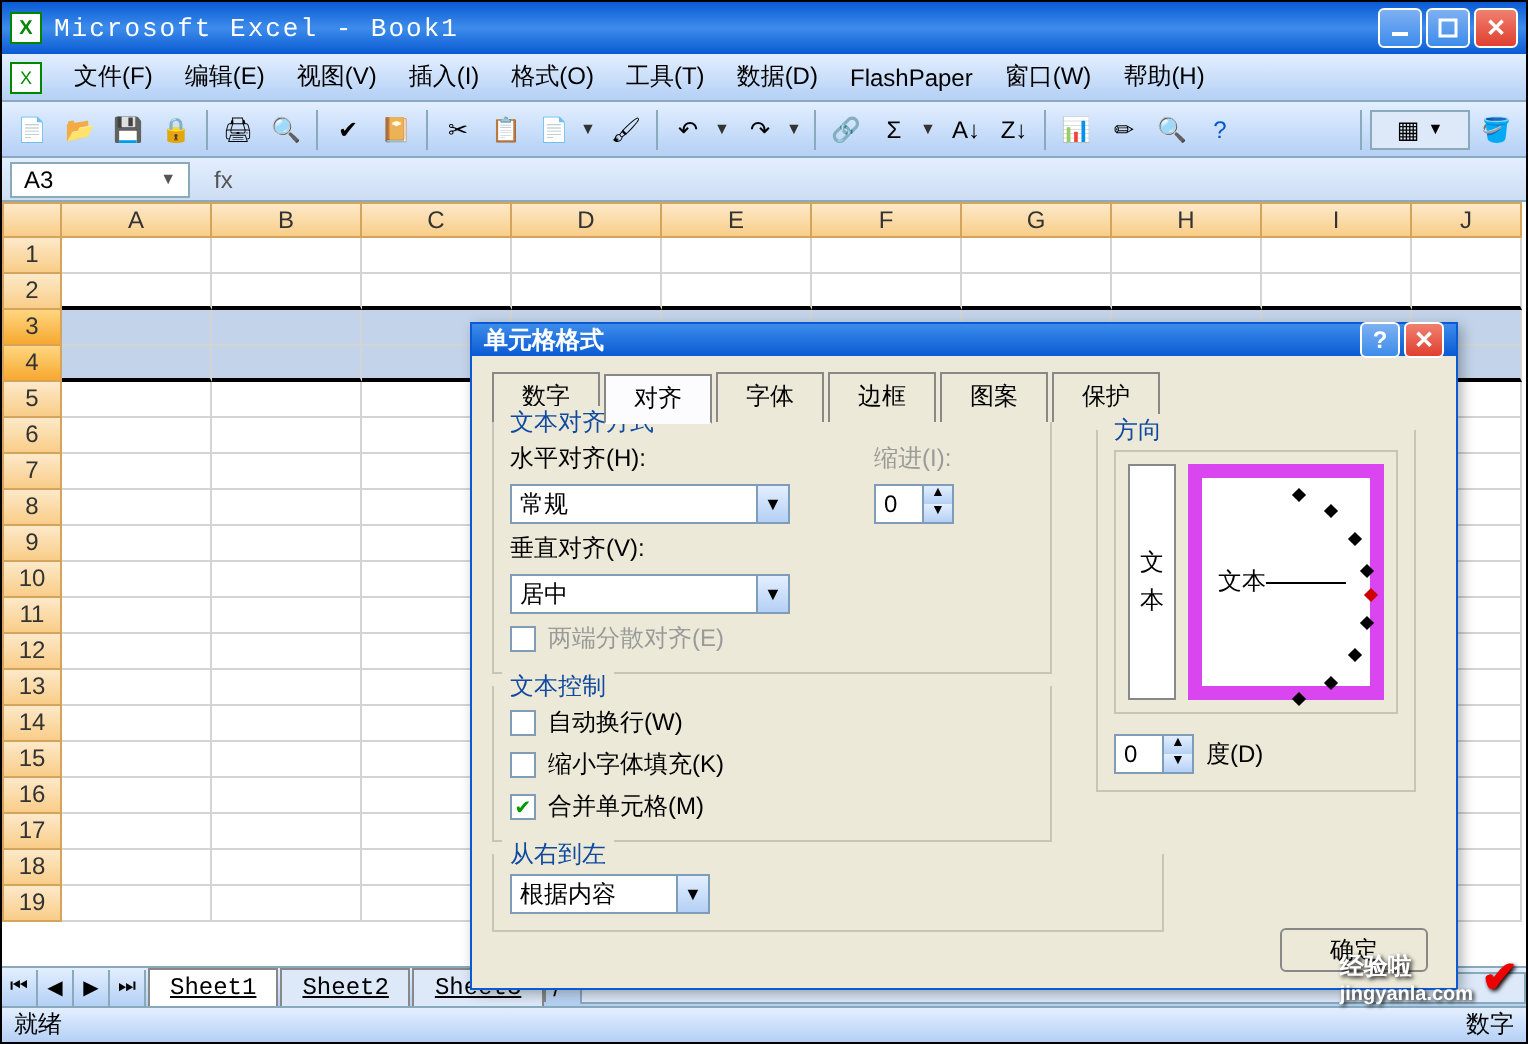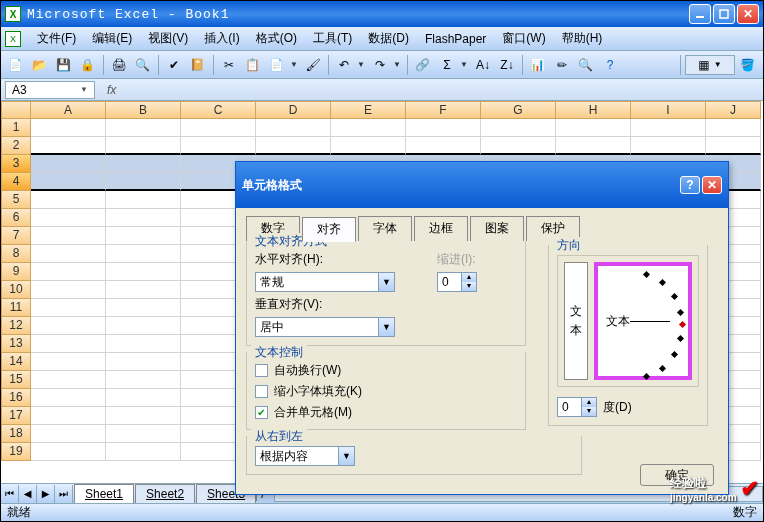--- a/index.html
+++ b/index.html
@@ -22,52 +22,52 @@
 .toolbar { height: 28px; background: linear-gradient(#e3efff, #b4d0f5); display: flex; align-items: center; padding: 0 4px; border-bottom: 1px solid #8ab; gap: 2px; }
 .toolbar .tbtn { width: 22px; height: 22px; display: flex; align-items: center; justify-content: center; border-radius: 2px; }
 .toolbar .sep { width: 1px; height: 20px; background: #8ab; margin: 0 2px; }
 .toolbar .dd { width: 10px; font-size: 8px; color: #333; }
 .toolbar .rbox { width: 50px; height: 20px; background: #dde9f9; border: 1px solid #8ab; display: flex; align-items: center; justify-content: center; }
 
 
 .formulabar { height: 22px; background: linear-gradient(#e3efff, #cdddf3); display: flex; align-items: center; padding: 0 4px; border-bottom: 1px solid #8ab; }
 .formulabar .namebox { width: 90px; height: 18px; background: #fff; border: 1px solid #8ab; padding: 0 6px; display: flex; align-items: center; }
 .formulabar .namebox .dd2 { margin-left: auto; font-size: 8px; color: #555; }
-.formulabar .fx { margin: 4px 12px; font-style: italic; color: #555; }
+.formulabar .fx { margin: 4px 12px; color: #555; }
 
 
 .sheet { position: relative; }
 .colhead { display: flex; height: 18px; }
 .corner { width: 30px; background: linear-gradient(#fde9c9, #f9cd88); border: 1px solid #d4a45c; }
 .colh { background: linear-gradient(#fde9c9, #f9cd88); border: 1px solid #d4a45c; border-left: none; text-align: center; line-height: 16px; color: #333; }
 .row { display: flex; height: 18px; }
 .rowh { width: 30px; background: linear-gradient(#fde9c9, #f9cd88); border: 1px solid #d4a45c; border-top: none; text-align: center; line-height: 16px; color: #333; }
 .cell { border-right: 1px solid #d4d4d4; border-bottom: 1px solid #d4d4d4; background: #fff; }
 .row.sel .cell { background: #c3d4ea; }
 .row.sel .rowh, .colh.sel, .row.selactive .rowh { background: linear-gradient(#ffd680, #f7a830); }
 .row.sel .cell:first-of-type { border-bottom: 2px solid #000; }
 .row.r2 .cell, .row.r4 .cell { border-bottom: 2px solid #000; }
 .row.r4 .cell:first-of-type { background: #fff; }
 .cw-A{width:75px}.cw-B{width:75px}.cw-C{width:75px}.cw-D{width:75px}.cw-E{width:75px}.cw-F{width:75px}.cw-G{width:75px}.cw-H{width:75px}.cw-I{width:75px}.cw-J{width:55px}
 
 
 .sheettabs { position: absolute; bottom: 18px; left: 0; right: 0; height: 20px; background: linear-gradient(#e3efff, #b4d0f5); display: flex; align-items: center; border-top: 1px solid #8ab; }
 .sheettabs .nav { display: flex; }
 .sheettabs .nav span { width: 18px; height: 18px; display: flex; align-items: center; justify-content: center; font-size: 10px; border-right: 1px solid #8ab; }
-.sheettabs .tab { padding: 2px 10px; background: #fff; border: 1px solid #888; border-bottom: none; margin-left: 1px; font-family: Liberation Sans, sans-serif; text-decoration: underline; }
+.sheettabs .tab { padding: 2px 10px; background: #fff; border: 1px solid #888; border-bottom: none; margin-left: 1px; font-family: Liberation Mono, monospace; text-decoration: underline; }
 .sheettabs .tab.inactive { background: #dde9f9; text-decoration: underline; }
 .sheettabs .scroll { margin-left: 10px; flex: 1; height: 16px; background: #dde9f9; border: 1px solid #8ab; }
 
 
 .statusbar { position: absolute; bottom: 0; left: 0; right: 0; height: 18px; background: linear-gradient(#e3efff, #b4d0f5); display: flex; align-items: center; padding: 0 6px; border-top: 1px solid #8ab; }
 .statusbar .right { margin-left: auto; }
 
 
 .dialog { position: absolute; left: 234px; top: 160px; width: 494px; height: 334px; border: 1px solid #0a5ad4; background: #ece9d8; box-shadow: 2px 2px 6px rgba(0,0,0,0.3); }
-.dialog .dtitle { height: 46px; background: linear-gradient(#3d8ceb, #0a5ad4); display: flex; align-items: center; padding: 0 6px; color: #fff; font-weight: bold; }
+.dialog .dtitle { height: 16px; background: linear-gradient(#3d8ceb, #0a5ad4); display: flex; align-items: center; padding: 0 6px; color: #fff; font-weight: bold; }
 .dialog .dtitle .sp { flex: 1; }
 .dialog .dtitle .help, .dialog .dtitle .dclose { width: 20px; height: 18px; margin-left: 2px; display: flex; align-items: center; justify-content: center; border-radius: 3px; border: 1px solid #fff; }
 .dialog .dtitle .help { background: linear-gradient(#7eb0f2, #3d8ceb); color: #fff; font-weight: bold; }
 .dialog .dtitle .dclose { background: linear-gradient(#f08070, #e04030); color: #fff; font-weight: bold; }
 
 .dialog .tabs { display: flex; padding: 8px 10px 0 10px; }
 .dialog .tab { padding: 3px 14px; background: #ece9d8; border: 1px solid #888; border-bottom: none; margin-right: 2px; position: relative; }
 .dialog .tab.active { background: #fcfcfe; border-bottom: 1px solid #fcfcfe; z-index: 2; top: 1px; }
 .dialog .tabpane { margin: 0 10px 8px 10px; background: #fcfcfe; border: 1px solid #888; padding: 10px 12px; height: 250px; position: relative; }
 .dialog .tabpane.raw { background: #ece9d8; border: none; padding: 0; }
@@ -81,21 +81,21 @@
 .dropdown .arr { position: absolute; right: 0; top: 0; width: 16px; height: 18px; background: linear-gradient(#e3efff, #b4d0f5); border-left: 1px solid #7f9db9; display: flex; align-items: center; justify-content: center; font-size: 9px; }
 .spin { width: 40px; height: 20px; background: #fff; border: 1px solid #7f9db9; display: flex; align-items: center; padding: 0 4px; position: relative; }
 .spin .sb { position: absolute; right: 0; top: 0; width: 15px; height: 18px; display: flex; flex-direction: column; }
 .spin .sb span { flex: 1; background: linear-gradient(#e3efff,#b4d0f5); border-left: 1px solid #7f9db9; font-size: 7px; text-align: center; line-height: 8px; }
 .chk { width: 13px; height: 13px; border: 1px solid #7f9db9; background: #fff; display: inline-flex; align-items: center; justify-content: center; font-size: 10px; color: #090; }
 .disabled { color: #9a9a9a; }
 
 .orient { position: absolute; right: 10px; top: 4px; width: 160px; }
 .orient .box { border: 1px solid #c8c4b8; height: 132px; padding: 6px; display: flex; gap: 6px; }
 .orient .vtext { width: 24px; border: 1px solid #888; display: flex; flex-direction: column; align-items: center; justify-content: center; gap: 2px; background: #fff; }
-.orient .arc { flex: 1; border: 4px solid #d946ef; background: #fff; position: relative; }
+.orient .arc { flex: 1; border: 7px solid #d946ef; background: #fff; position: relative; }
 .dot { position: absolute; width: 5px; height: 5px; background: #000; transform: rotate(45deg); }
 .reddot { background: #c00; }
 .orient .label2 { position: absolute; top: 50%; left: 8px; transform: translateY(-50%); }
 .orient .degrow { margin-top: 10px; display: flex; align-items: center; gap: 6px; }
 
 .dlgbtns { position: absolute; bottom: 8px; right: 14px; display: flex; gap: 8px; }
 .dlgbtns button { width: 74px; height: 22px; background: #ece9d8; border: 1px solid #888; border-radius: 3px; }
 
 .watermark { position: absolute; right: 4px; bottom: 18px; color: #fff; text-shadow: 1px 1px 2px #000; font-family: Arial; font-size: 16px; font-weight: bold; display: flex; align-items: center; gap: 4px; }
 .watermark .chk2 { color: #e00; font-size: 22px; }
@@ -513,20 +513,24 @@
             <div class="spin">
               <span>0</span>
               <div class="sb">
                   <span>▲</span>
                   <span>▼</span>
                 </div>
             </div>
           </div>
         </div>
       </div>
+      <div class="fldrow disabled">
+          <span class="chk"></span>
+          <span>两端分散对齐(E)</span>
+        </div>
     </div>
 
     <div class="fs" style="width:280px">
       <div class="legend">文本控制</div>
       <div class="fldrow">
           <span class="chk"></span>
           <span>自动换行(W)</span>
         </div>
       <div class="fldrow">
           <span class="chk"></span>

